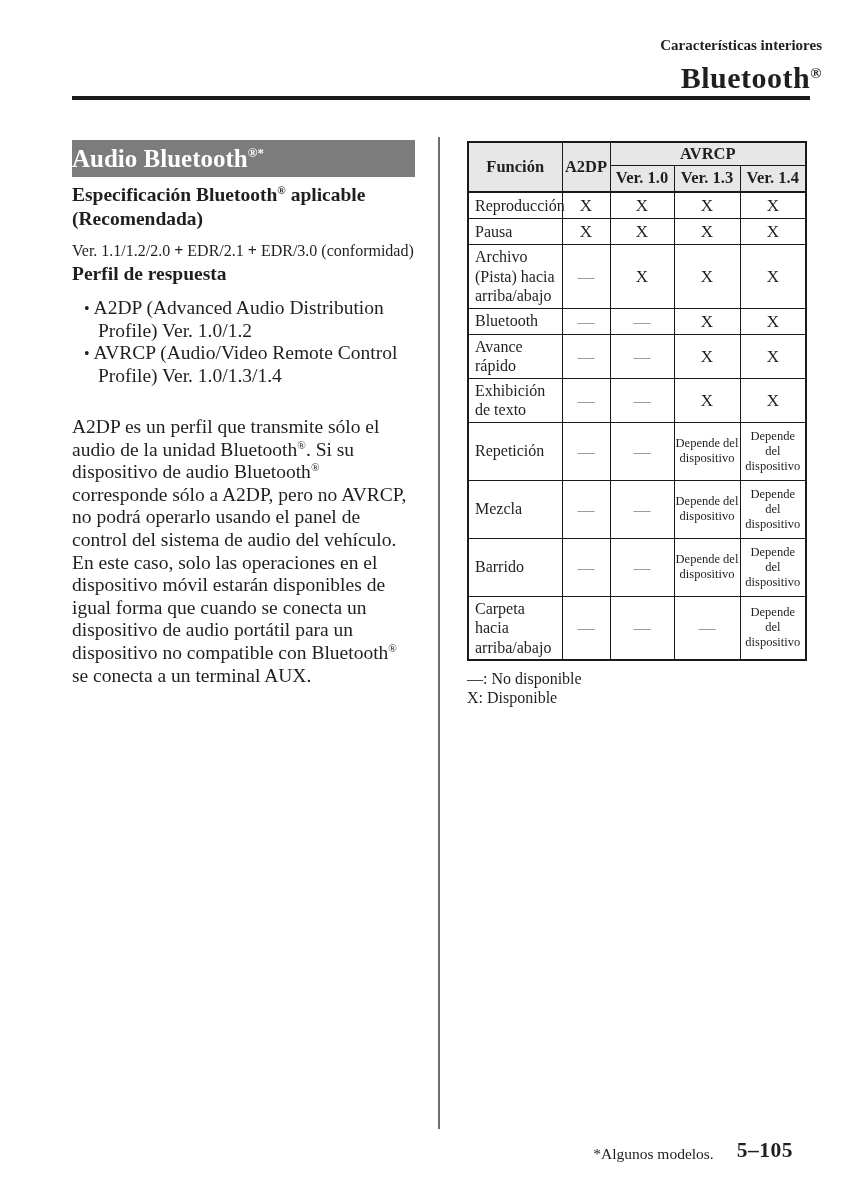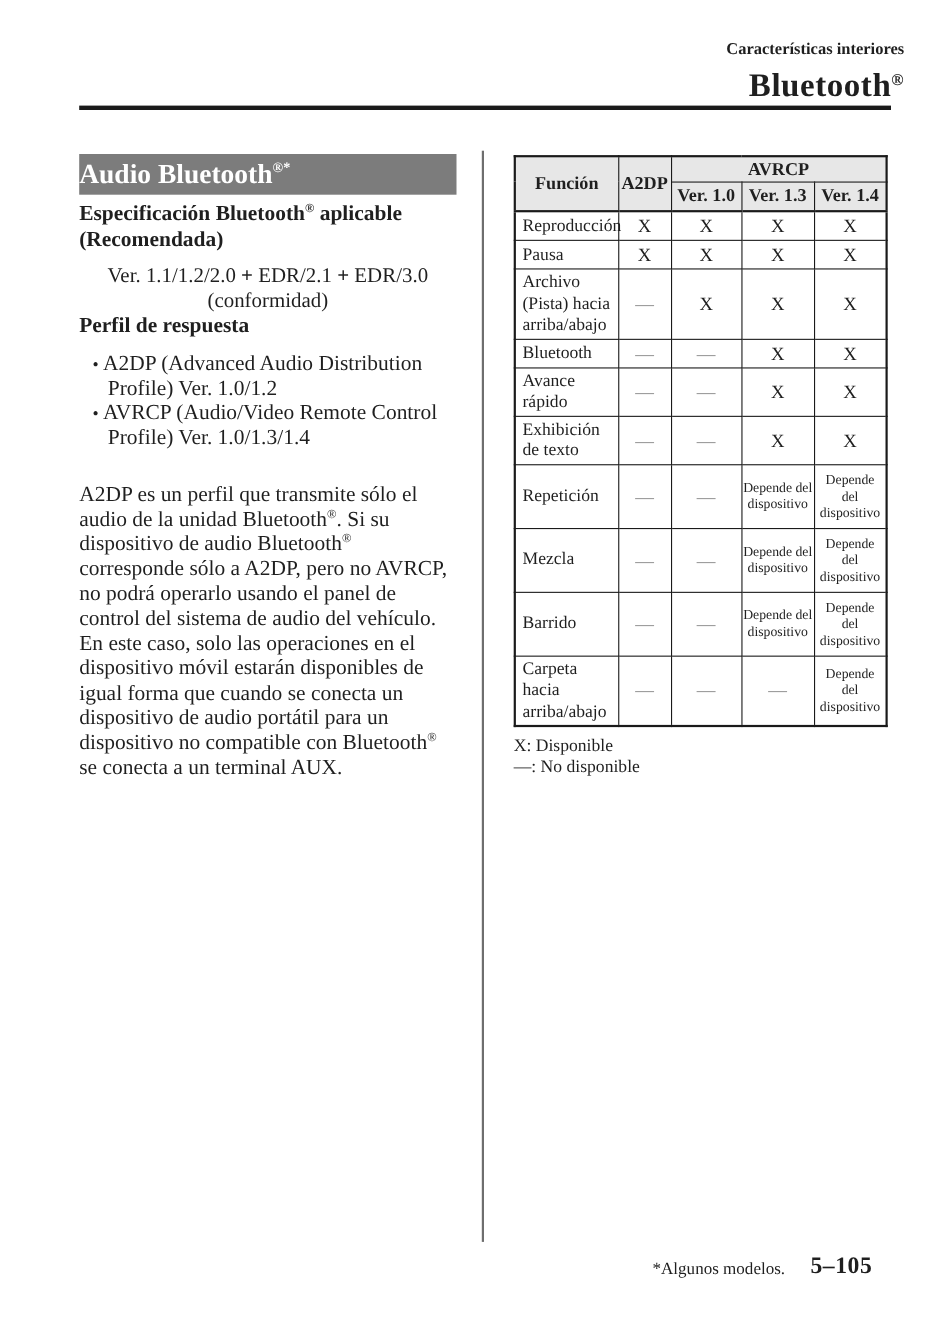--- a/index.html
+++ b/index.html
@@ -88,23 +88,22 @@
     font-weight: bold;
     line-height: 24px;
   }
   .spec-heading sup, .body-para sup {
     font-size: 58%;
     vertical-align: super;
     line-height: 0;
   }
   .version-line {
     margin-top: 8px;
-    font-size: 19px;
+    font-size: 16px;
     line-height: 23px;
-    text-align: center;
   }
   .profile-heading {
     font-size: 19.5px;
     font-weight: bold;
     line-height: 23px;
   }
   .bullets {
     margin-top: 12px;
     margin-left: 12px;
     list-style: none;
@@ -307,22 +306,22 @@
             <td class="label">Carpeta hacia arriba/abajo</td>
             <td class="dash">—</td>
             <td class="dash">—</td>
             <td class="dash">—</td>
             <td class="depends">Depende del dispositivo</td>
           </tr>
         </tbody>
     </table>
 
     <div class="legend">
+      <div>—: No disponible</div>
       <div>X: Disponible</div>
-      <div>—: No disponible</div>
     </div>
   </section>
 
   <footer class="page-footer">
     <span class="footnote">*Algunos modelos.</span>
     <span class="page-number">5–105</span>
   </footer>
 
 </div>
 

